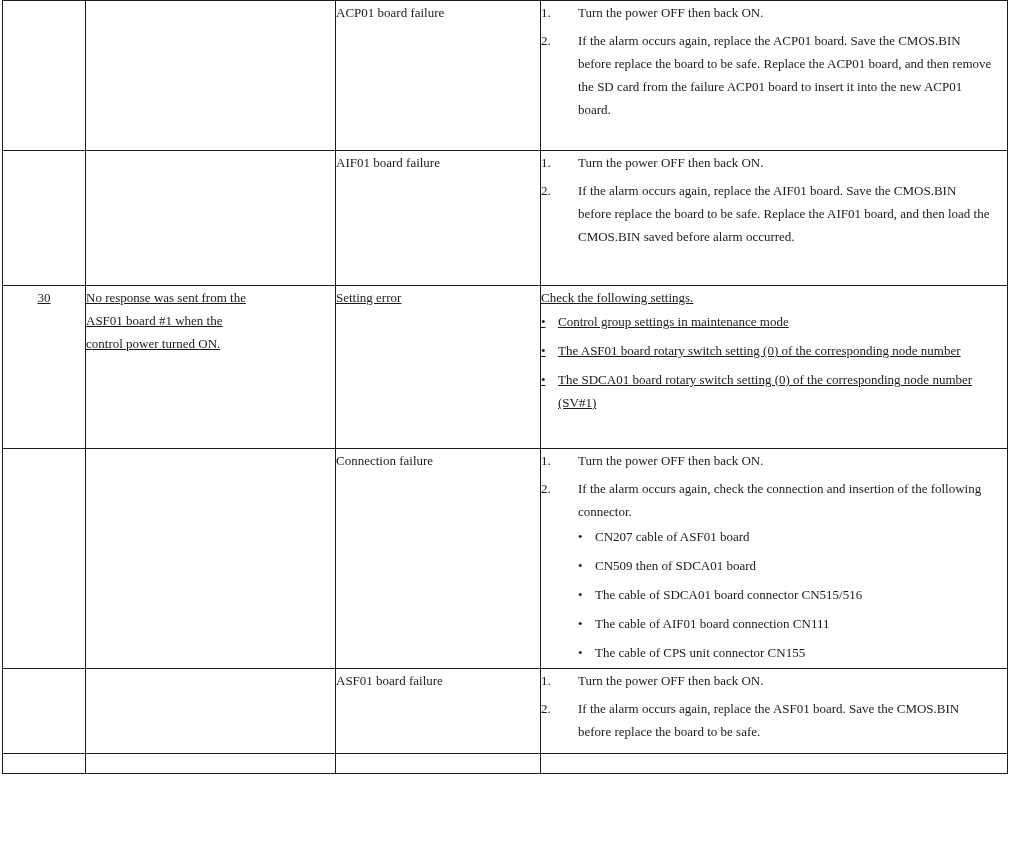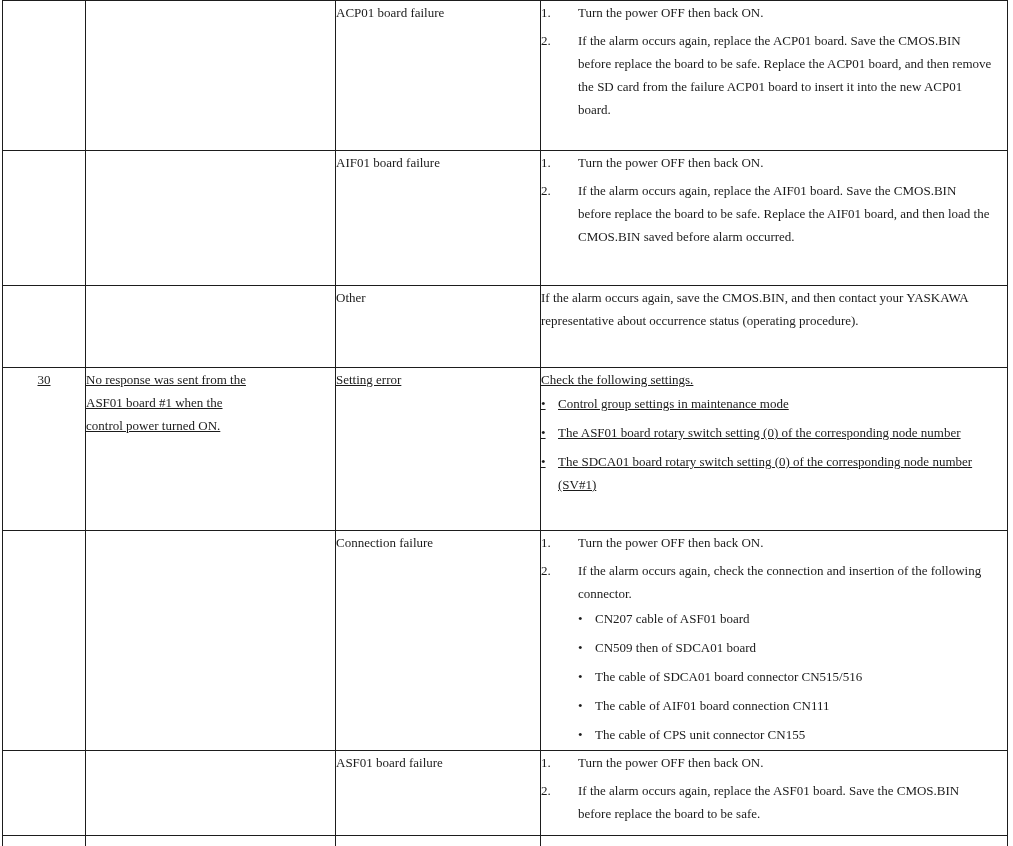--- a/index.html
+++ b/index.html
@@ -97,28 +97,20 @@
         <span class="num">1.</span>
         <span class="stext">Turn the power OFF then back ON.</span>
       </div>
       <div class="step">
         <span class="num">2.</span>
         <span class="stext">If the alarm occurs again, replace the AIF01 board. Save the CMOS.BIN before replace the board to be safe. Replace the AIF01 board, and then load the CMOS.BIN saved before alarm occurred.</span>
       </div>
     </td>
   </tr>
 
-  <tr style="height:82px;">
-    <td class="c1"><span></span></td>
-    <td class="c2"></td>
-    <td class="c3"><span>Other</span></td>
-    <td class="c4">
-      <div class="para">If the alarm occurs again, save the CMOS.BIN, and then contact your YASKAWA representative about occurrence status (operating procedure).</div>
-    </td>
-  </tr>
 
   <tr style="height:163px;text-decoration:underline;">
     <td class="c1"><span>30</span></td>
     <td class="c2">
       <div class="descline">No response was sent from the</div>
       <div class="descline">ASF01 board #1 when the</div>
       <div class="descline">control power turned ON.</div>
     </td>
     <td class="c3"><span>Setting error</span></td>
     <td class="c4">

